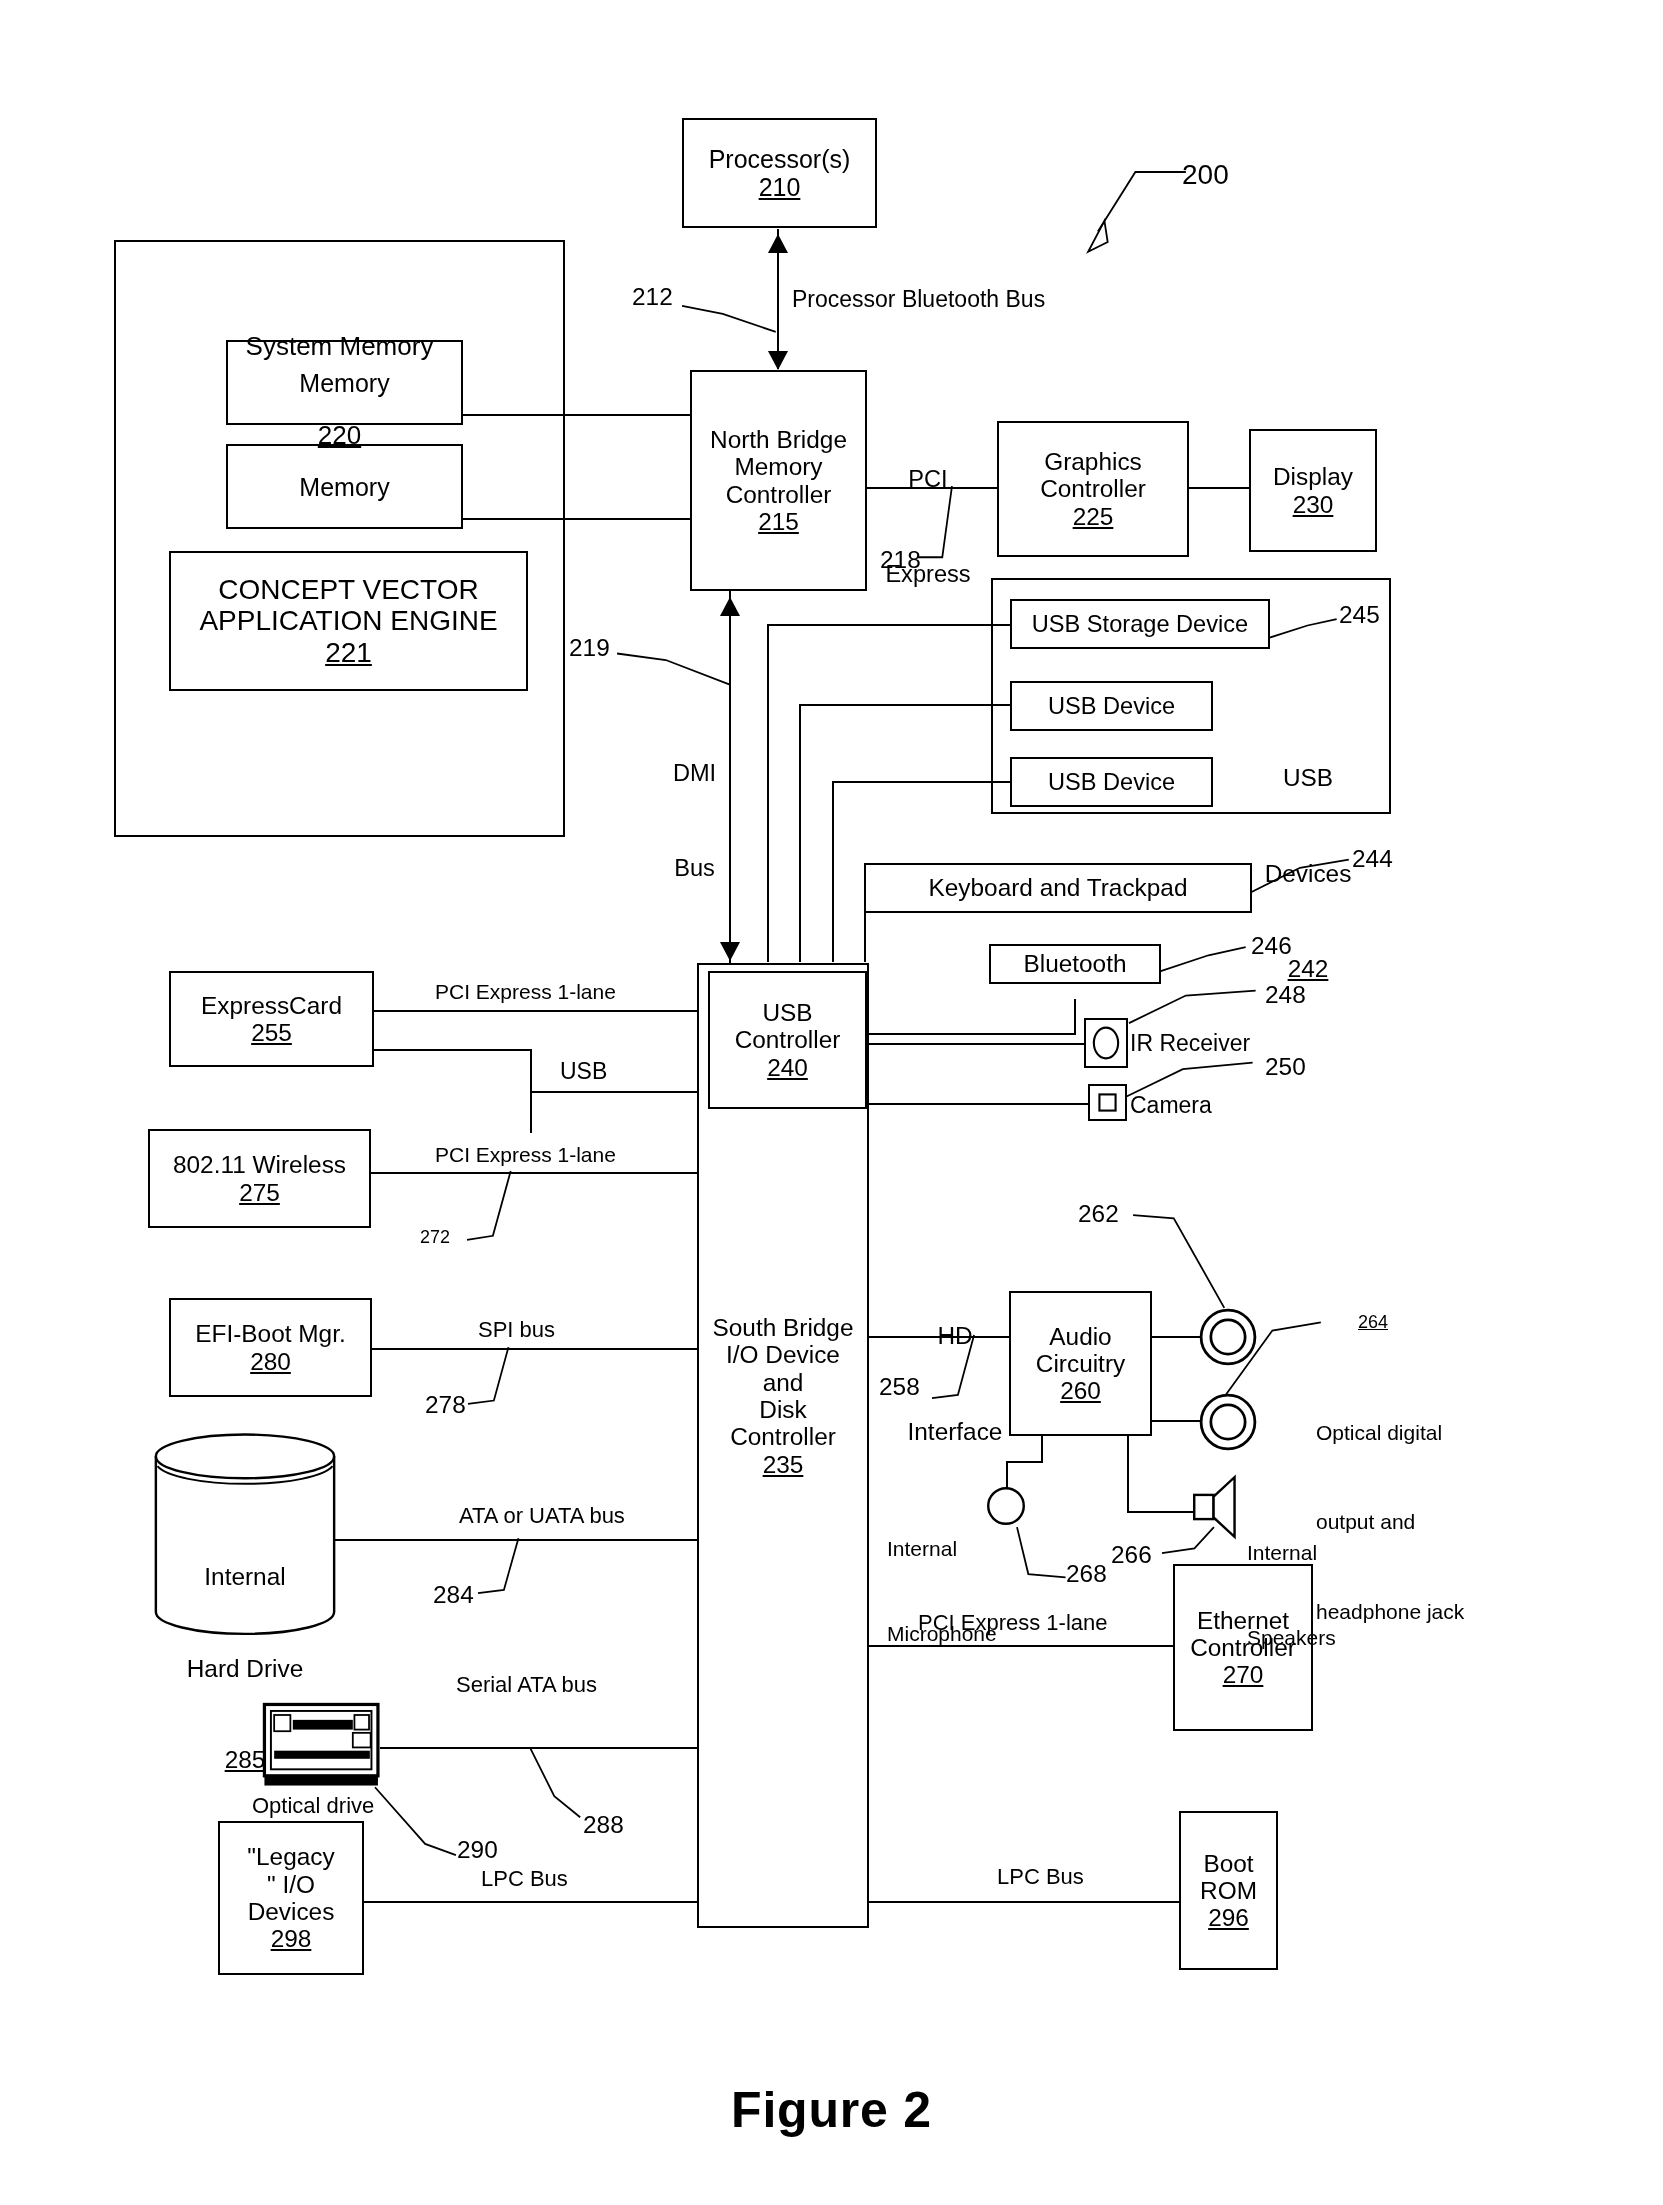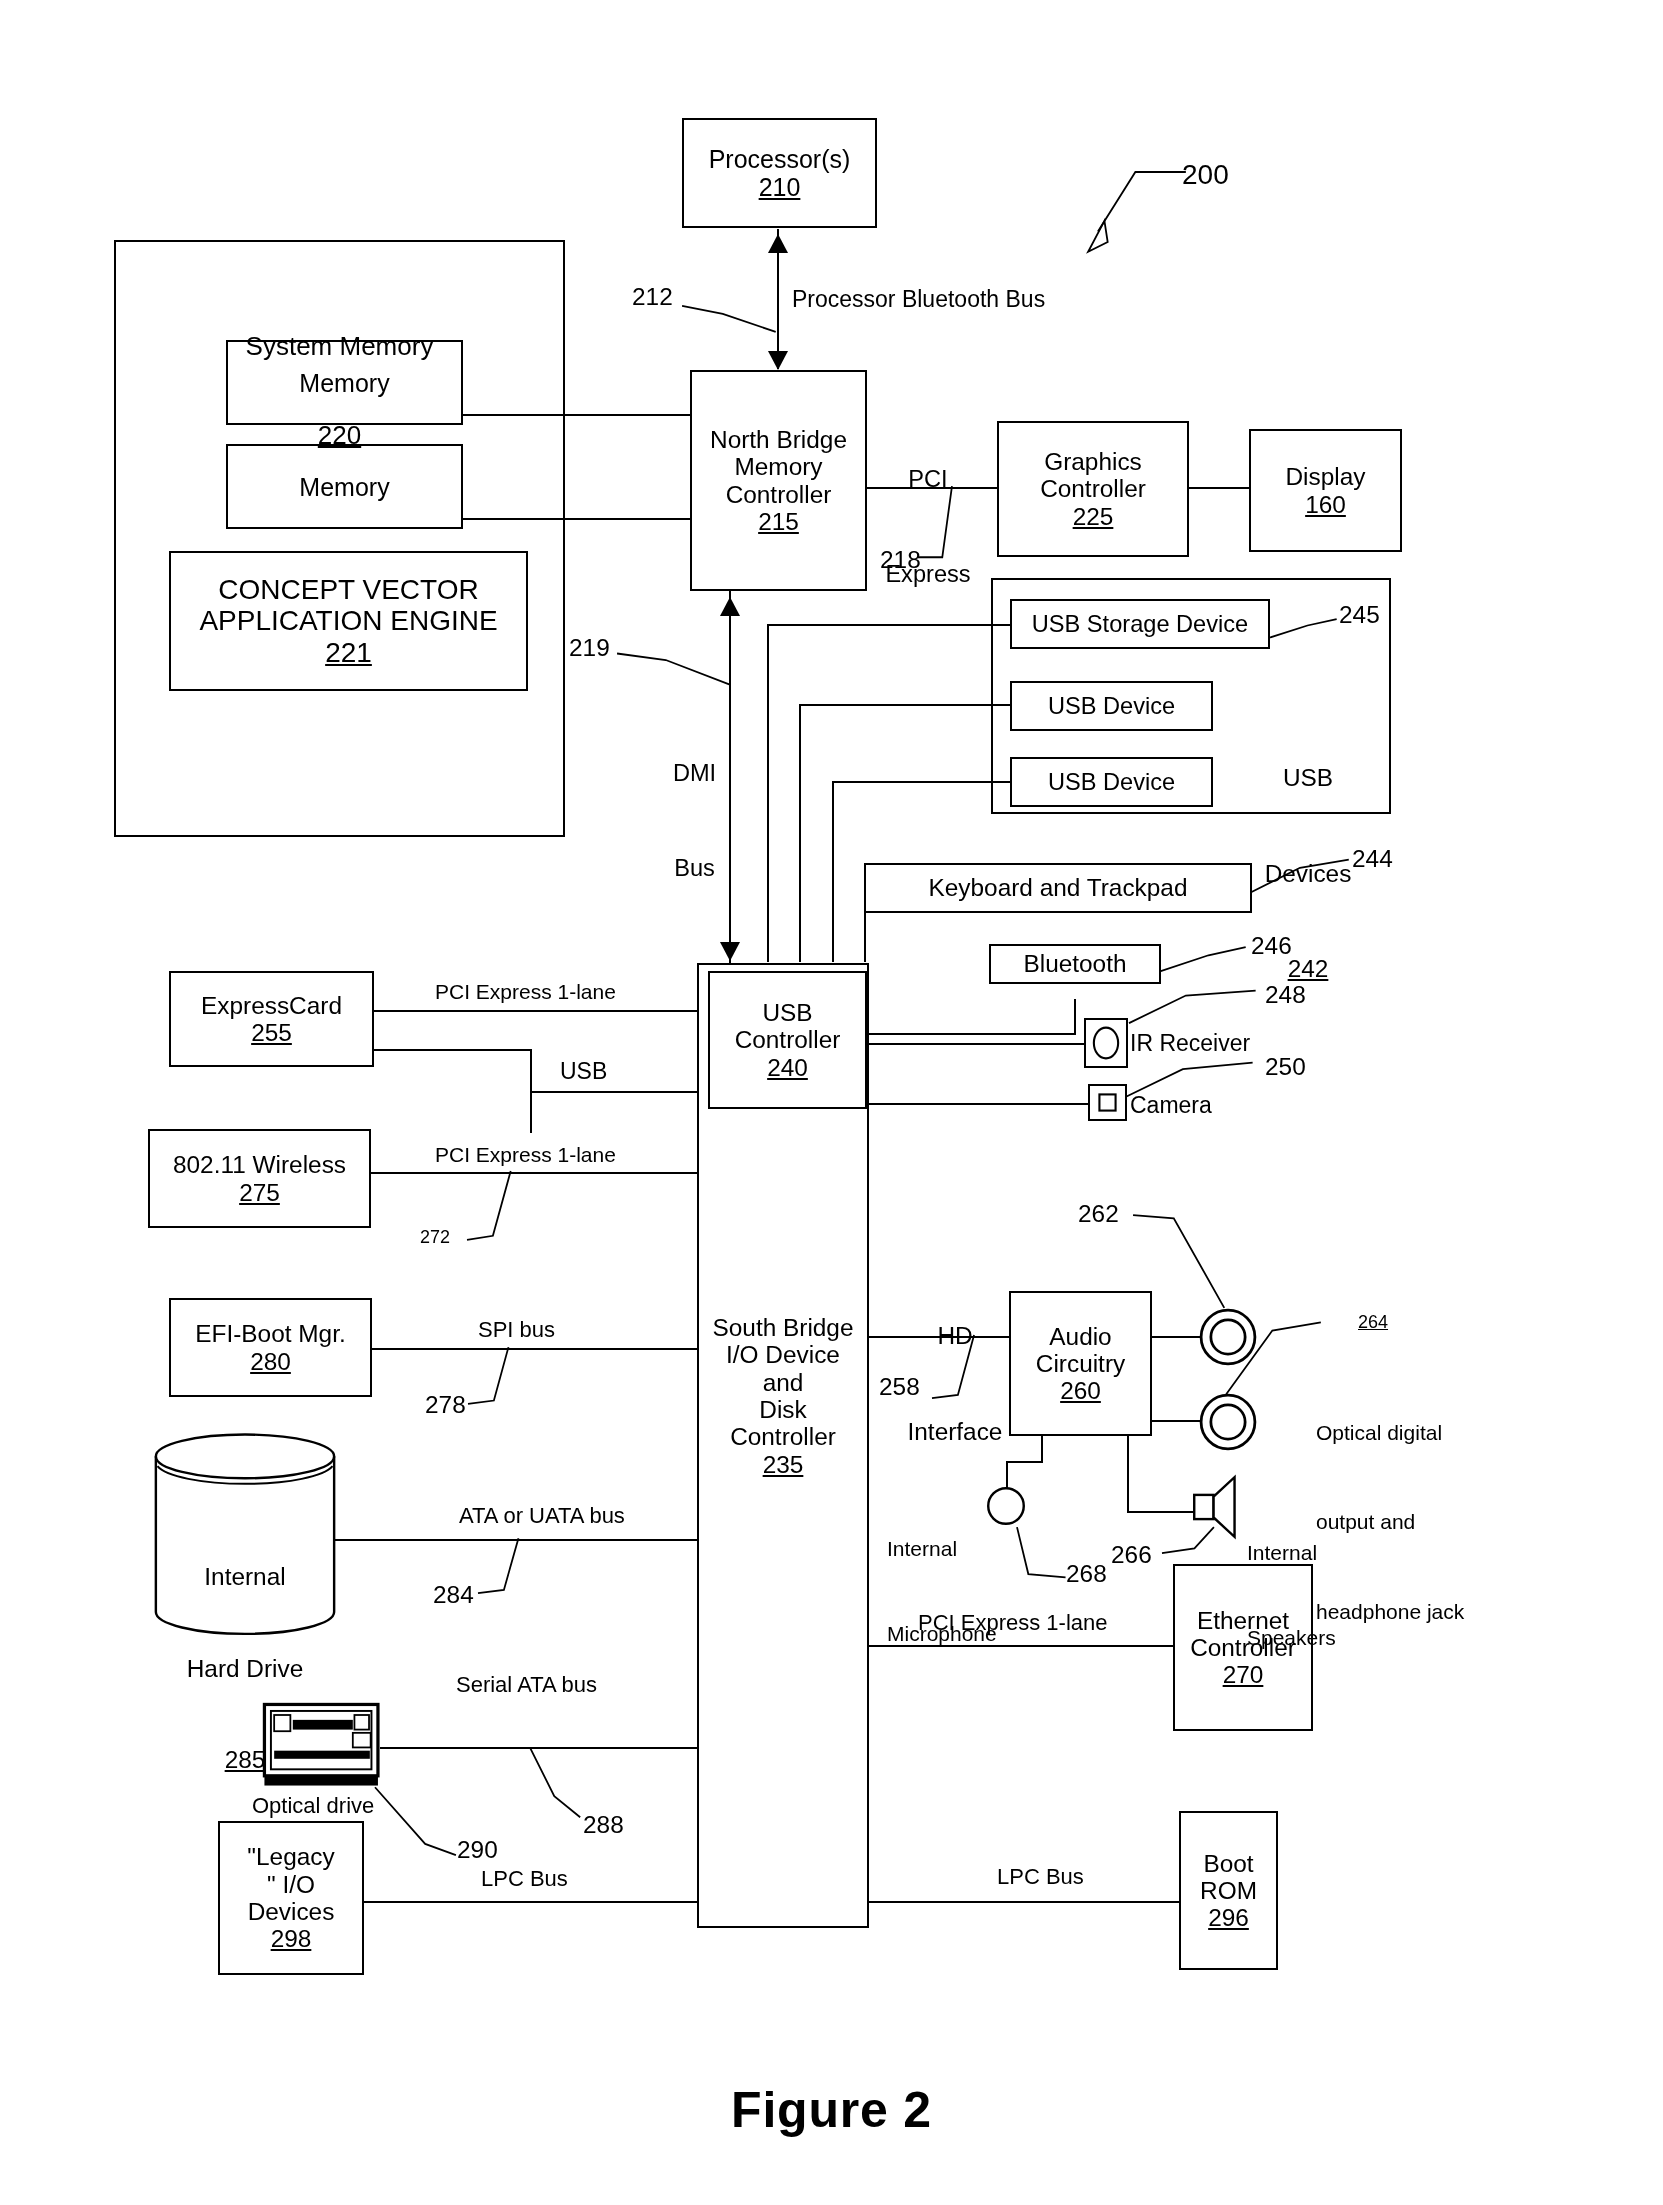--- a/index.html
+++ b/index.html
@@ -173,23 +173,23 @@
     <path d="M 0 88 L 30 88 L 42 0"></path>
   </svg>
 
   <div class="box" style="left:997px;top:421px;width:192px;height:136px;font-size:24.4px;">
     <span class="lbl">Graphics</span>
     <span class="lbl">Controller</span>
     <span class="num">225</span>
   </div>
   <div class="h" style="left:1189px;top:487px;width:60px;"></div>
 
-  <div class="box" style="left:1249px;top:429px;width:153px;height:123px;font-size:24.4px;">
+  <div class="box" style="left:1249px;top:429px;width:128px;height:123px;font-size:24.4px;">
     <span class="lbl">Display</span>
-    <span class="num">160</span>
+    <span class="num">230</span>
   </div>
 
   <div class="v" style="left:729px;top:591px;height:372px;"></div>
   <div class="arrowup" style="left:720px;top:597px;"></div>
   <div class="arrowdown" style="left:720px;top:942px;"></div>
   <div class="txt ctr" style="left:658px;top:694px;width:73px;font-size:23.6px;line-height:1.35;">
     <div>DMI</div>
     <div>Bus</div>
   </div>
   <div class="txt" style="left:569px;top:634px;font-size:24.4px;">219</div>

